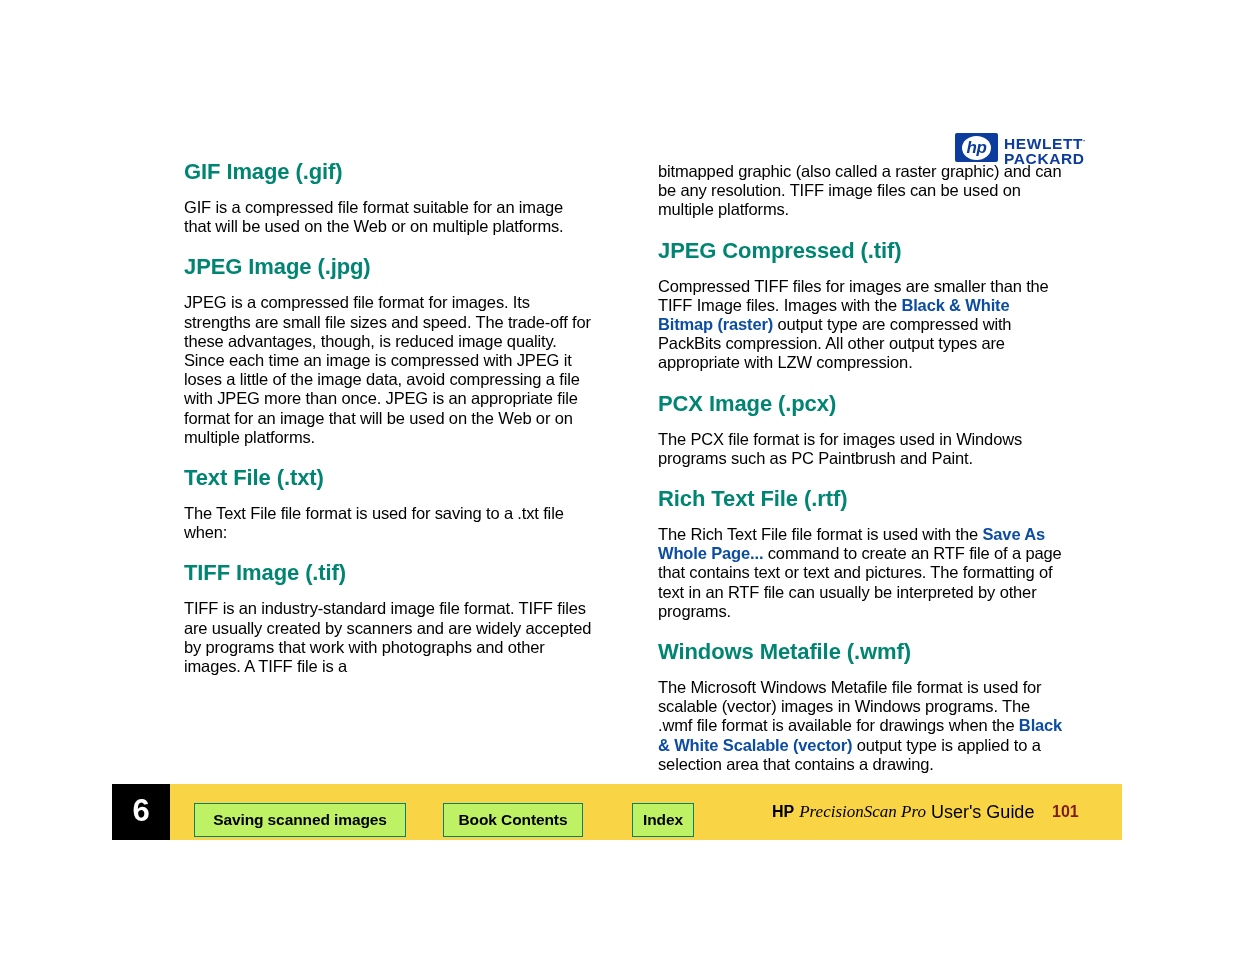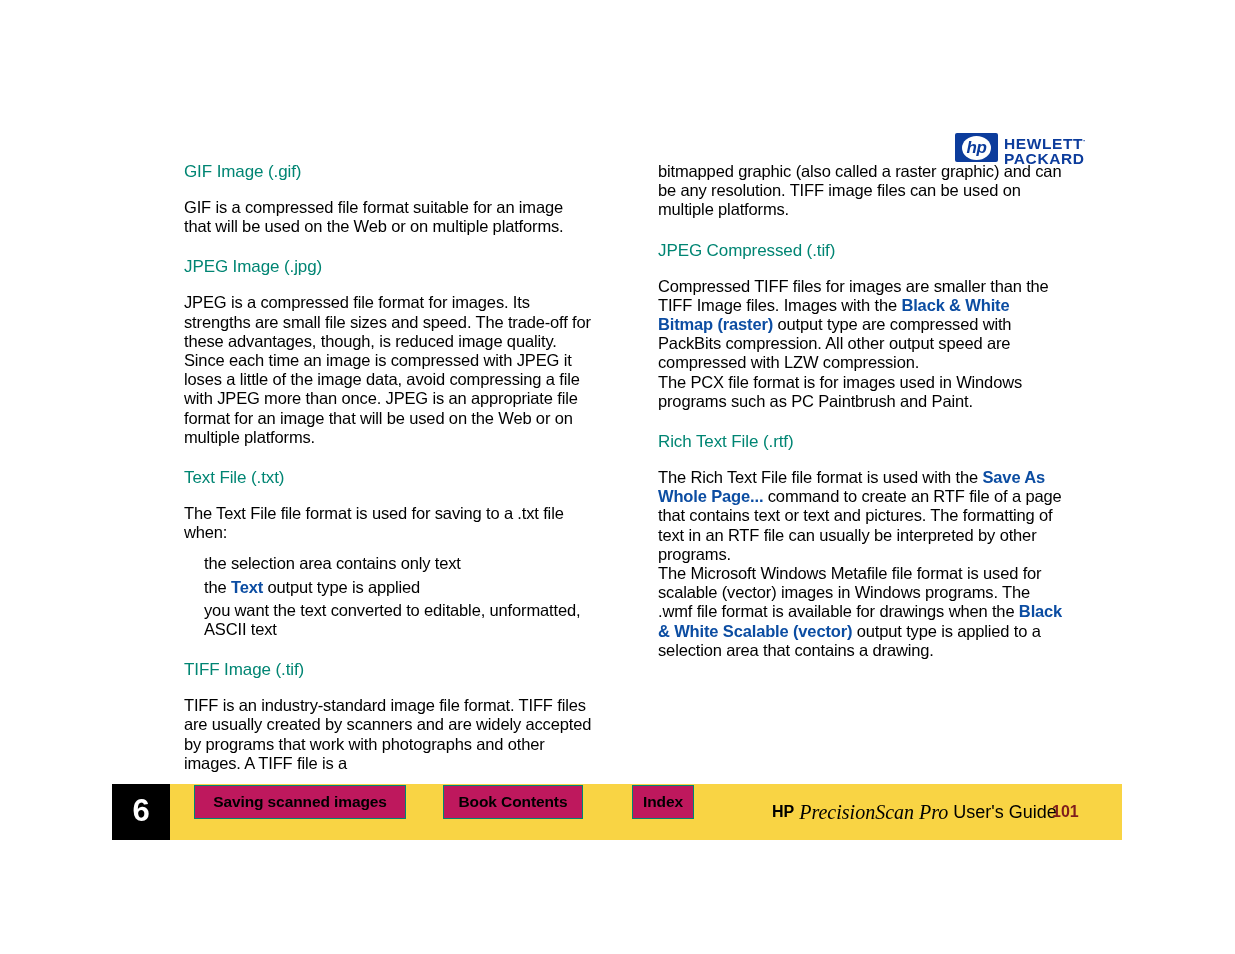--- a/index.html
+++ b/index.html
@@ -82,22 +82,22 @@
   }
   .col {
     position: absolute;
     top: 162px;
   }
   #col-left  { left: 184px; width: 410px; }
   #col-right { left: 658px; width: 410px; }
 
   h2.sec {
     color: #008573;
-    font-size: 17px;
-    font-weight: normal;
+    font-size: 22px;
+    font-weight: bold;
     margin: 0 0 10px 0;
     letter-spacing: -0.1px;
     line-height: 20px;
   }
   .col > h2.sec + p.body { margin-top: 16px; }
   .col > p.body + h2.sec,
   .col > .indent-group + h2.sec { margin-top: 21px; }
 
   p.body {
     color: #000000;
@@ -147,25 +147,25 @@
     height: 56px;
     line-height: 54px;
     text-align: center;
     color: #ffffff;
     font-weight: bold;
     font-size: 31px;
     font-family: "Liberation Sans", sans-serif;
   }
   .nav-btn {
     position: absolute;
-    top: 1px;
+    top: 19px;
     height: 34px;
     box-sizing: border-box;
     border: 1.5px solid #008573;
-    background: #be185d;
+    background: #bef264;
     color: #000000;
     font-weight: bold;
     font-size: 15.5px;
     font-family: "Liberation Sans", sans-serif;
     display: flex;
     align-items: center;
     justify-content: center;
     letter-spacing: -0.1px;
     cursor: pointer;
   }
@@ -184,21 +184,21 @@
   }
   #footer-meta .hp-bold {
     font-family: "Liberation Sans", sans-serif;
     font-weight: bold;
     font-size: 16px;
     color: #000;
   }
   #footer-meta .prod {
     font-family: "Liberation Serif", serif;
     font-style: italic;
-    font-size: 20px;
+    font-size: 17px;
     color: #000;
   }
   #footer-meta .guide {
     font-family: Liberation Sans, sans-serif;
     font-size: 18px;
     color: #000;
   }
   #page-num {
     position: absolute;
     left: 940px;
@@ -233,42 +233,39 @@
   <div class="col" id="col-left">
 
     <h2 class="sec">GIF Image (.gif)</h2>
     <p class="body">GIF is a compressed file format suitable for an image that will be used on the Web or on multiple platforms.</p>
 
     <h2 class="sec">JPEG Image (.jpg)</h2>
     <p class="body">JPEG is a compressed file format for images. Its strengths are small file sizes and speed. The trade-off for these advantages, though, is reduced image quality. Since each time an image is compressed with JPEG it loses a little of the image data, avoid compressing a file with JPEG more than once. JPEG is an appropriate file format for an image that will be used on the Web or on multiple platforms.</p>
 
     <h2 class="sec">Text File (.txt)</h2>
     <p class="body">The Text File file format is used for saving to a .txt file when:</p>
-    <div class="indent-group">
-      <p class="indent"><span>the selection area contains only text</span></p>
-      <p class="indent"><span>the </span><span class="lnk">Text</span><span> output type is applied</span></p>
-      <p class="indent"><span>you want the text converted to editable, unformatted, ASCII text</span></p>
-    </div>
 
     <h2 class="sec">TIFF Image (.tif)</h2>
     <p class="body">TIFF is an industry-standard image file format. TIFF files are usually created by scanners and are widely accepted by programs that work with photographs and other images. A TIFF file is a</p>
   </div>
 
   <div class="col" id="col-right">
 
     <p class="body">bitmapped graphic (also called a raster graphic) and can be any resolution. TIFF image files can be used on multiple platforms.</p>
 
     <h2 class="sec">JPEG Compressed (.tif)</h2>
-    <p class="body"><span>Compressed TIFF files for images are smaller than the TIFF Image files. Images with the </span><span class="lnk">Black &amp; White Bitmap (raster)</span><span> output type are compressed with PackBits compression. All other output speed are compressed with LZW compression.</span></p>
-
+    <p class="body"><span>Compressed TIFF files for images are smaller than the TIFF Image files. Images with the </span><span class="lnk">Black &amp; White Bitmap (raster)</span><span> output type are compressed with PackBits compression. All other output types are appropriate with LZW compression.</span></p>
+
+    <h2 class="sec">PCX Image (.pcx)</h2>
     <p class="body"><span>The PCX file format is for images used in Windows programs such as PC Paintbrush and Paint.</span></p>
 
     <h2 class="sec">Rich Text File (.rtf)</h2>
     <p class="body"><span>The Rich Text File file format is used with the </span><span class="lnk">Save As Whole Page...</span><span> command to create an RTF file of a page that contains text or text and pictures. The formatting of text in an RTF file can usually be interpreted by other programs.</span></p>
 
+    <h2 class="sec">Windows Metafile (.wmf)</h2>
     <p class="body"><span>The Microsoft Windows Metafile file format is used for scalable (vector) images in Windows programs. The .wmf file format is available for drawings when the </span><span class="lnk">Black &amp; White Scalable (vector)</span><span> output type is applied to a selection area that contains a drawing.</span></p>
   </div>
 </div>
 
 <div id="footer">
   <div id="chapter-box">
     <div id="chapter-num">6</div>
   </div>
 
   <div class="nav-btn" id="btn-chapter-title">Saving scanned images</div>

